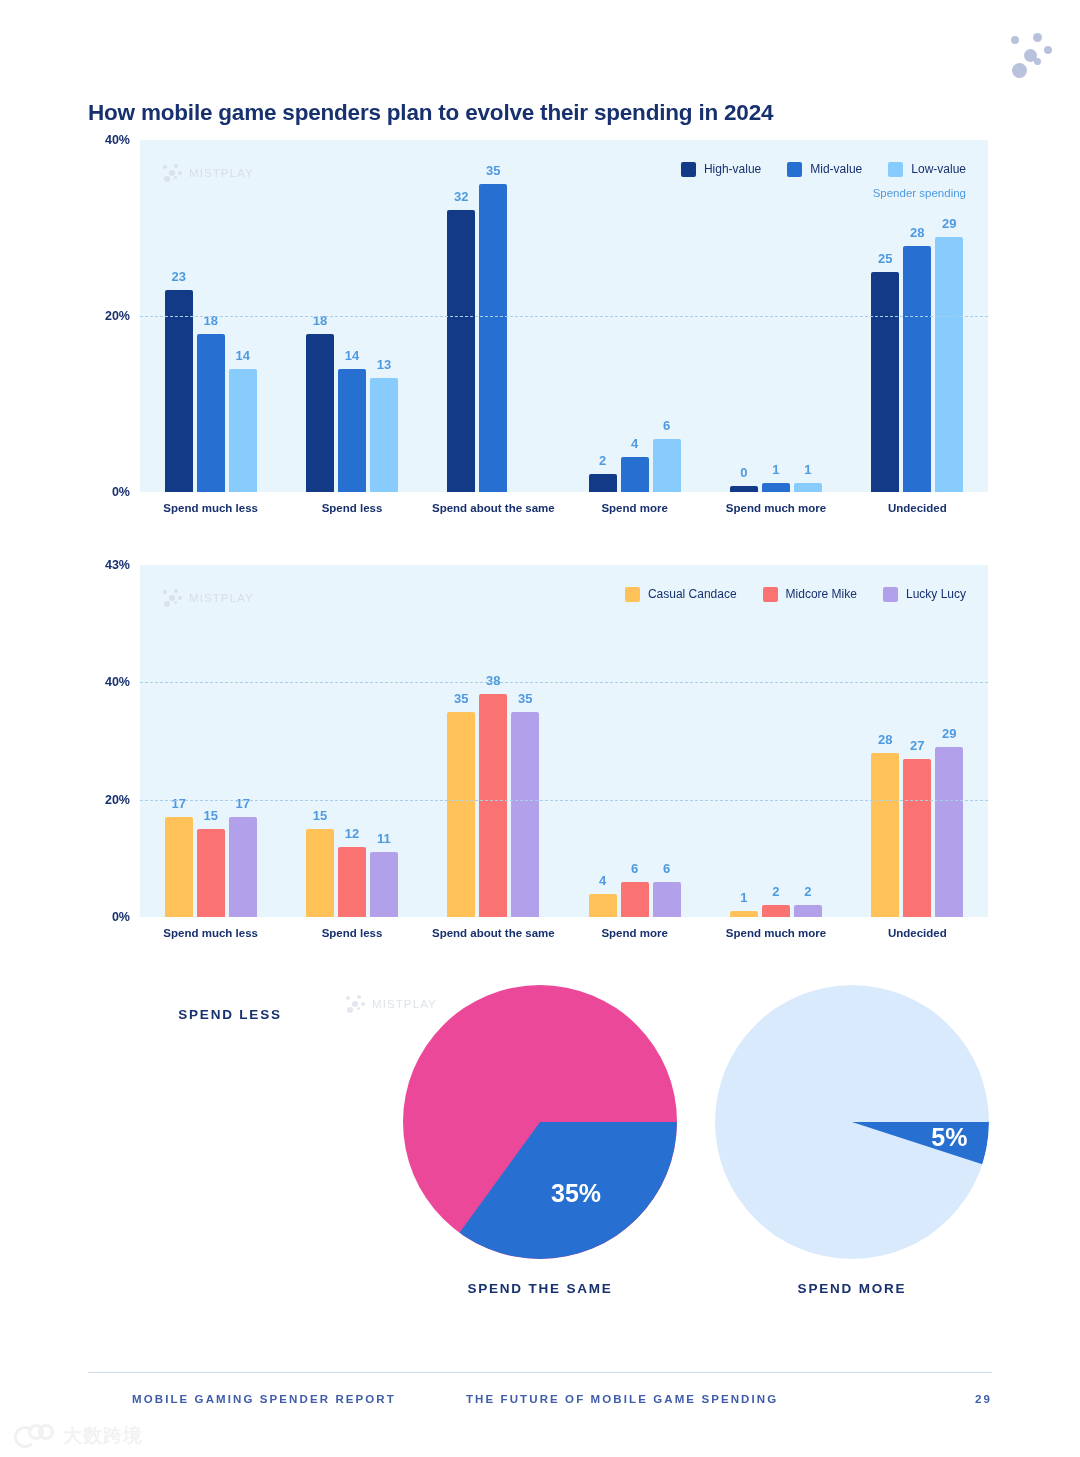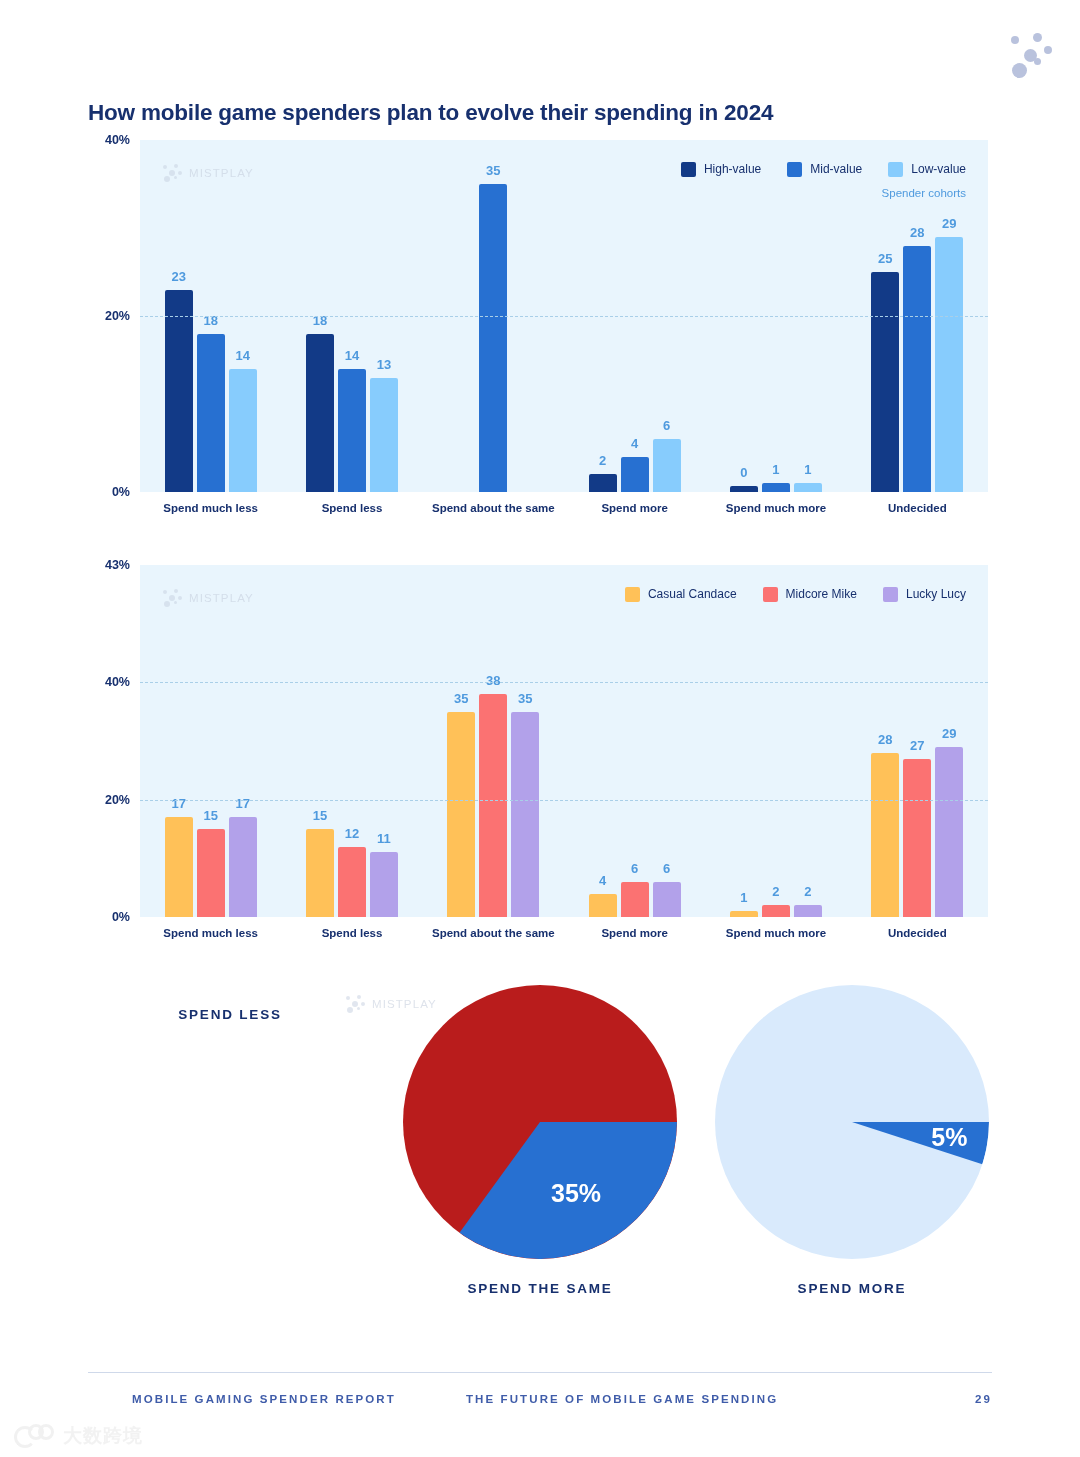--- a/index.html
+++ b/index.html
@@ -165,20 +165,23 @@
               <span class="vlab">18</span>
             </div>
             <div class="bar" style="left: 56.6667px; width: 28px; height: 123.2px; background: rgb(39, 112, 209);">
               <span class="vlab">14</span>
             </div>
             <div class="bar" style="left: 88.6667px; width: 28px; height: 114.4px; background: rgb(135, 204, 253);">
               <span class="vlab">13</span>
             </div>
           </div>
           <div class="group" style="left: 282.667px; width: 141.333px;">
+            <div class="bar" style="left: 24.6667px; width: 28px; height: 281.6px; background: rgb(18, 58, 135);">
+              <span class="vlab">32</span>
+            </div>
             <div class="bar" style="left: 56.6667px; width: 28px; height: 308px; background: rgb(39, 112, 209);">
               <span class="vlab">35</span>
             </div>
           </div>
           <div class="group" style="left: 424px; width: 141.333px;">
             <div class="bar" style="left: 24.6667px; width: 28px; height: 17.6px; background: rgb(18, 58, 135);">
               <span class="vlab">2</span>
             </div>
             <div class="bar" style="left: 56.6667px; width: 28px; height: 35.2px; background: rgb(39, 112, 209);">
               <span class="vlab">4</span>
@@ -228,21 +231,21 @@
       </div>
       <div class="lg-item">
         <span class="lg-sw" style="background: rgb(39, 112, 209);"></span>
         <span class="lg-tx">Mid-value</span>
       </div>
       <div class="lg-item">
         <span class="lg-sw" style="background: rgb(135, 204, 253);"></span>
         <span class="lg-tx">Low-value</span>
       </div>
     </div>
-  <div class="legend-sub" id="c1-legend-sub" style="right:22px;top:47px;">Spender cohorts</div>
+  <div class="legend-sub" id="c1-legend-sub" style="right:22px;top:47px;">Spender spending</div>
 </div>
 
 <div class="chart-block" id="chart2-block" style="top:565px;width:900px;height:385px;">
   <div class="chart-inner" style="height:352px;">
     <div class="yaxis" id="c2-yaxis">
         <div class="ylab" style="top: 352px;">0%</div>
         <div class="ylab" style="top: 234.667px;">20%</div>
         <div class="ylab" style="top: 117.333px;">40%</div>
         <div class="ylab" style="top: 0px;">43%</div>
       </div>
@@ -352,21 +355,21 @@
         <span class="lg-tx">Lucky Lucy</span>
       </div>
     </div>
 </div>
 
 <div class="pie-row" id="pie-row" style="top:985px;height:350px;">
     <div class="pie-cell" style="left: 93px; width: 274px;">
       <div class="pie-cap">SPEND LESS</div>
     </div>
     <div class="pie-cell" style="left: 403px; width: 274px;">
-      <div class="pie" style="width: 274px; height: 274px; background: #b91c1c; text-align: center;">
+      <div class="pie" style="width: 274px; height: 274px; background: #ec4899; text-align: center;">
         <svg width="274" height="274">
           <path d="M 137 137 L 274.00 137.00 A 137 137 0 0 1 56.47 247.84 Z" fill="#2770d1"></path>
         </svg>
         <span class="pie-val" style="left: 173.074px; top: 207.799px;">35%</span>
       </div>
       <div class="pie-cap">SPEND THE SAME</div>
     </div>
     <div class="pie-cell" style="left: 715px; width: 274px;">
       <div class="pie" style="width: 274px; height: 274px; background: rgb(217, 234, 252);">
         <svg width="274" height="274">

